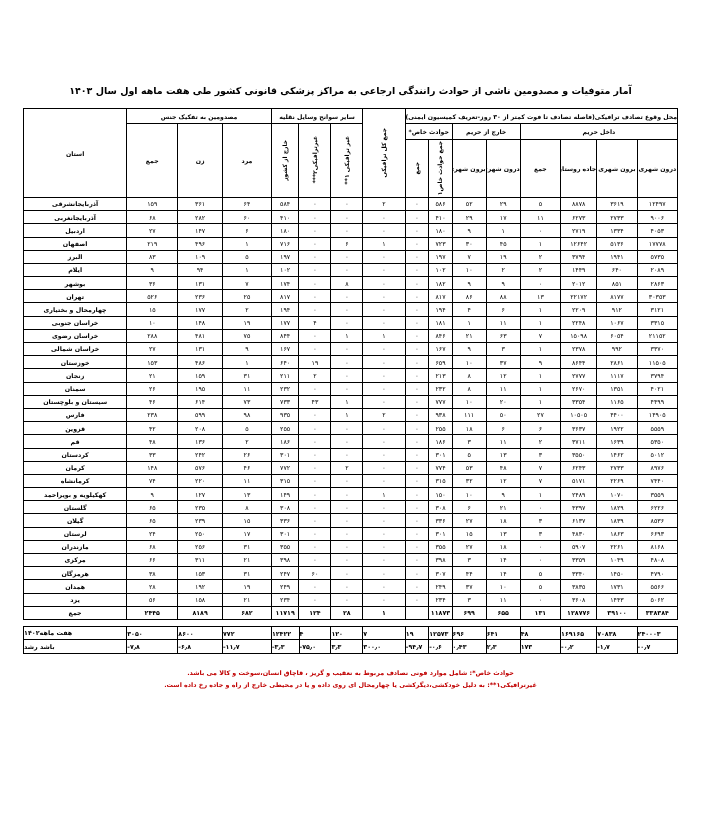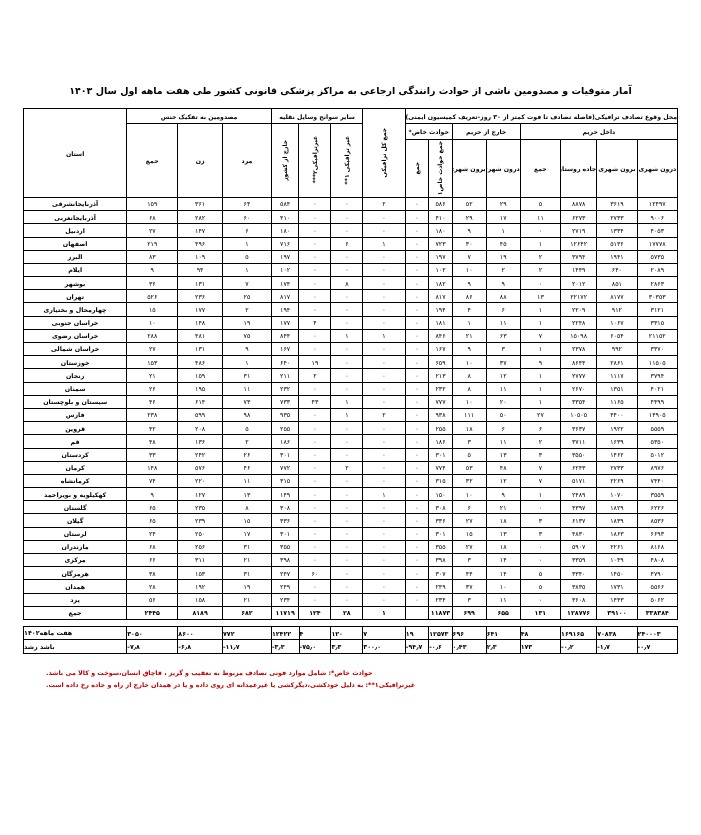--- a/index.html
+++ b/index.html
@@ -90,21 +90,21 @@
     font-weight: bold;
     white-space: nowrap;
     overflow: hidden;
   }
   table.foot td.lbl {
     font-weight: bold;
     font-size: 6.4px;
   }
   .notes {
     direction: rtl;
-    text-align: left;
+    text-align: center;
     font-size: 6.4px;
     color: #c00000;
     margin: 14px 46px 14px 46px;
     line-height: 1.85;
     font-weight: bold;
   }
   .big-head {
     font-size: 7px;
   }
 </style>
@@ -798,16 +798,16 @@
         <td>۱۱٫۷-</td>
         <td>۶٫۸-</td>
         <td>۷٫۸-</td>
         <td class="lbl">باشد رشد</td>
       </tr>
     </tbody>
   </table>
 
   <div class="notes">
     <div>حوادث خاص*: شامل موارد فوتی تصادف مربوط به تعقیب و گریز ، قاچاق انسان،سوخت و کالا می باشد.</div>
-    <div>غیرترافیکی۱**: به دلیل خودکشی،دیگرکشی یا غیرعمدانه ای روی داده و یا در همدان خارج از راه و جاده رخ داده است.</div>
+    <div>غیرترافیکی۱**: به دلیل خودکشی،دیگرکشی یا چهارمحال ای روی داده و یا در محیطی خارج از راه و جاده رخ داده است.</div>
   </div>
 
 </div>
 
 </body></html>

